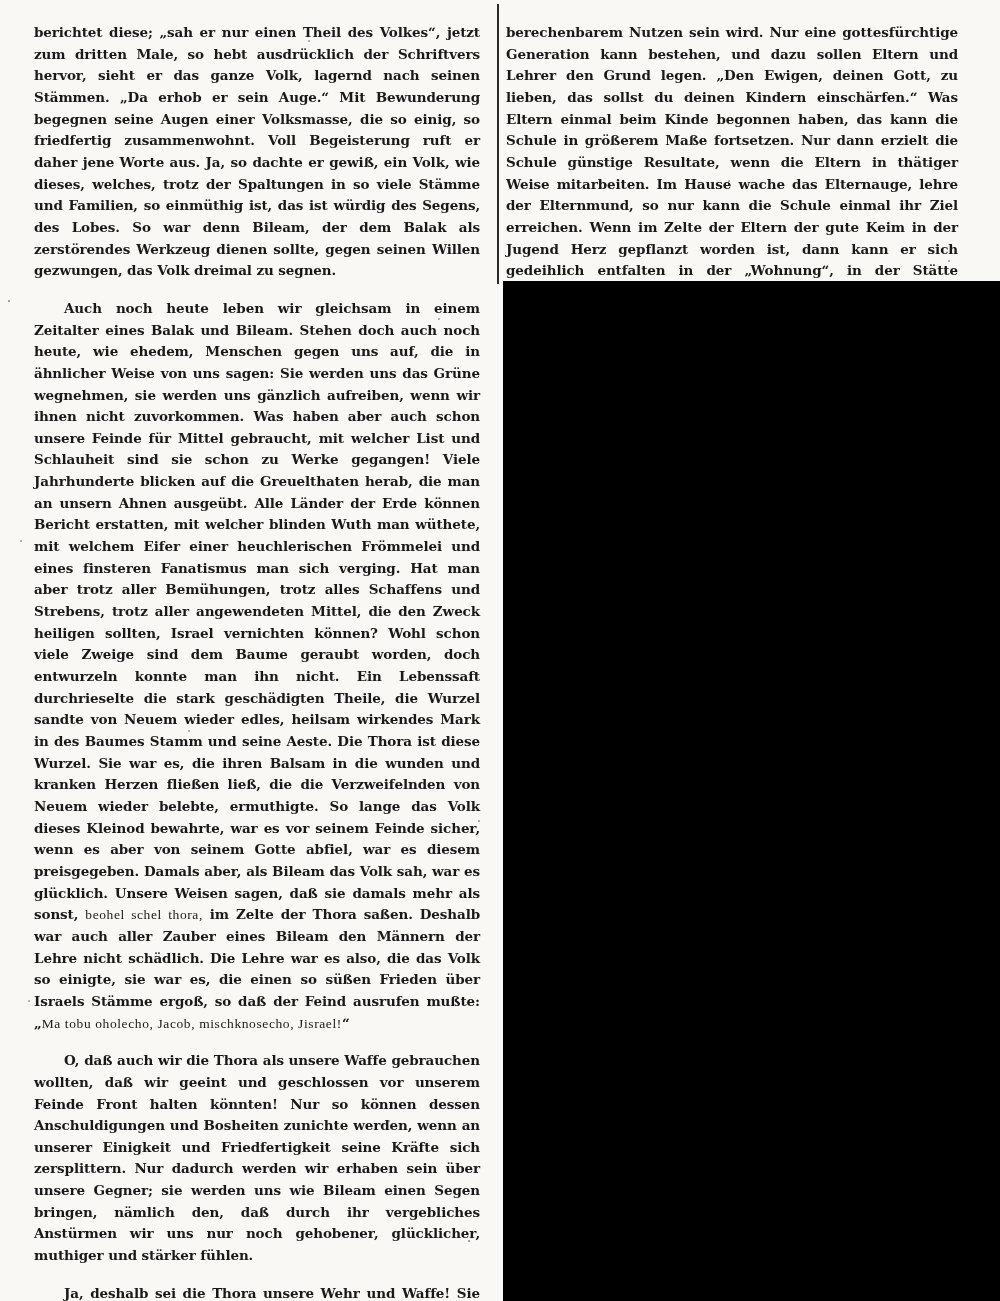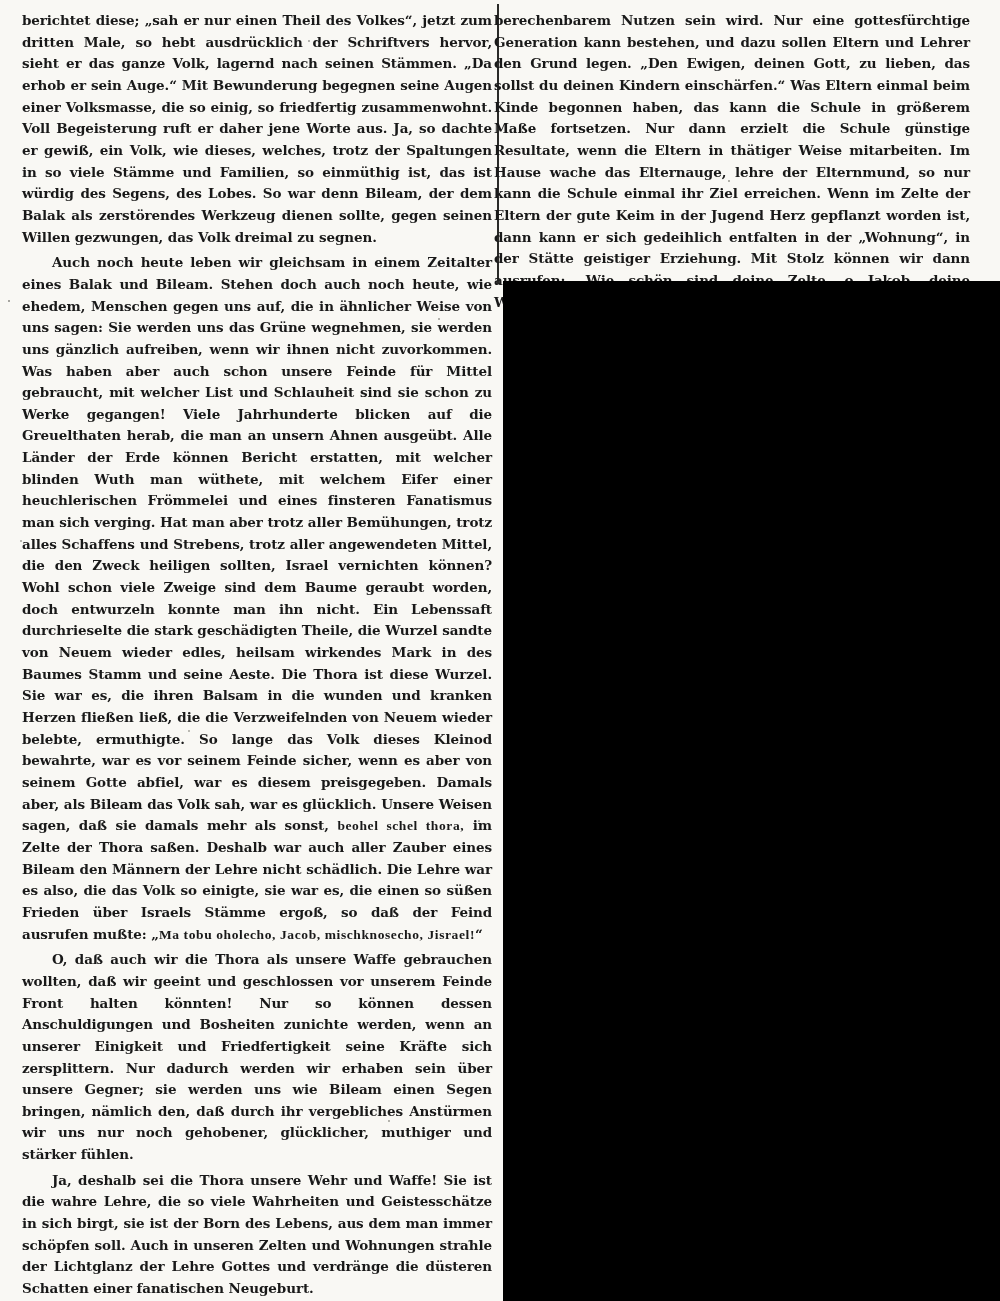--- a/index.html
+++ b/index.html
@@ -33,26 +33,26 @@
     position: absolute;
     top: 6px;
     text-align: justify;
     font-size: 13.5px;
     font-weight: bold;
     line-height: 21.66px;
     letter-spacing: -0.1px;
   }
   .col-left  { left: 18px;  width: 478px; }
   .col-right { left: 490px; width: 484px; }
-  .para { margin: 4px; text-indent: 30px; }
+  .para { margin: 16px; text-indent: 30px; }
   .para.noindent { text-indent: 0; }
   .para.lastpara { text-align: justify; }
   .antiqua {
     font-family: "Liberation Serif", serif;
-    font-weight: bold;
+    font-weight: normal;
     letter-spacing: 0.6px;
   }
   .divider {
     position: absolute;
     left: 497px;
     top: 4px;
     width: 2px;
     height: 280px;
     background: #2a2a28;
   }

